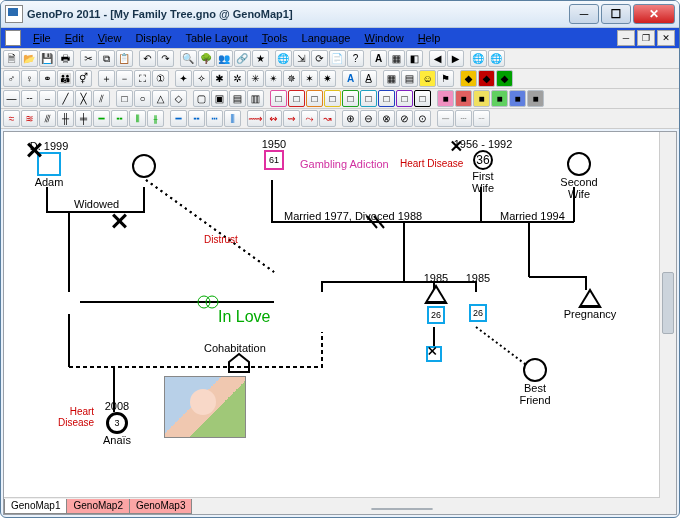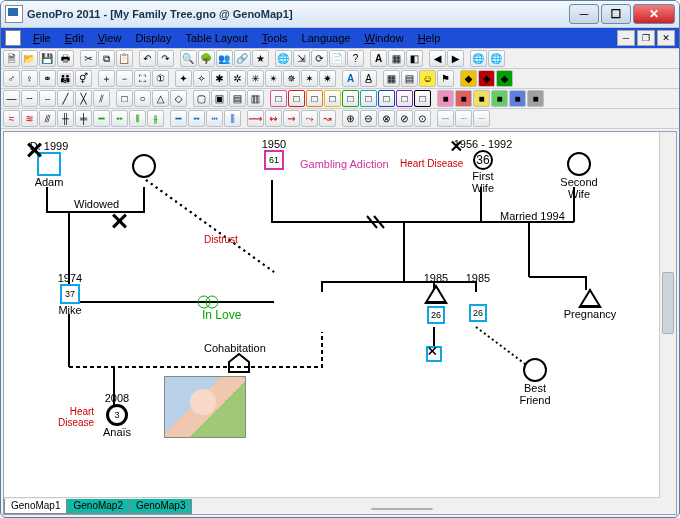--- a/index.html
+++ b/index.html
@@ -20,21 +20,21 @@
 .mdi-btn{width:16px;height:14px;border:1px solid #aaa;background:#efefef;font-size:9px;display:flex;align-items:center;justify-content:center;cursor:pointer}
 .toolbar{background:#f0f0f0;padding:1px 2px;border-bottom:1px solid #ccc;display:flex;flex-wrap:wrap;gap:1px;line-height:0}
 .tb{width:17px;height:17px;border:1px solid #b8c0c8;background:linear-gradient(#fff,#e4e8ec);display:inline-flex;align-items:center;justify-content:center;font-size:10px;cursor:pointer;border-radius:2px;box-sizing:border-box}
 .sep{width:4px;height:17px;display:inline-block}
 .canvas-wrap{flex:1;position:relative;background:#fff;margin:2px;border:1px solid #9aa0a8;overflow:hidden}
 .canvas{position:absolute;inset:0 16px 16px 0;background:#fff;overflow:hidden}
 .scrollbar-v{position:absolute;right:0;top:0;bottom:16px;width:16px;background:#f0f0f0;border-left:1px solid #ccc}
 .scrollbar-v .thumb{position:absolute;left:2px;right:2px;top:140px;height:60px;background:#ccd4dc;border:1px solid #a8b0b8;border-radius:2px}
 .scrollbar-h{position:absolute;left:0;right:16px;bottom:0;height:16px;background:#f0f0f0;border-top:1px solid #ccc;display:flex;align-items:center}
 .scrollbar-h .tabs{display:flex;height:100%;align-items:center;background:#f0f0f0}
-.scrollbar-h .tab{height:14px;padding:0 6px;border:1px solid #888;border-top:none;background:#14b8a6;font-size:10px;display:flex;align-items:center;cursor:pointer;margin-right:-1px}
+.scrollbar-h .tab{height:14px;padding:0 6px;border:1px solid #888;border-top:none;background:#fca5a5;font-size:10px;display:flex;align-items:center;cursor:pointer;margin-right:-1px}
 .scrollbar-h .tab.active{background:#fff;font-weight:normal}
 .scrollbar-h .track{flex:1;position:relative}
 .scrollbar-h .thumb{position:absolute;top:2px;bottom:2px;left:180px;width:60px;background:#ccd4dc;border:1px solid #a8b0b8;border-radius:2px}
 .corner{position:absolute;right:0;bottom:0;width:16px;height:16px;background:#f0f0f0}
 
 .node{position:absolute;font-size:11px;text-align:center}
 .sq{width:20px;height:20px;border:2px solid #0ea5e9;background:#fff;margin:0 auto}
 .ci{width:20px;height:20px;border:2px solid #000;border-radius:50%;background:#fff;margin:0 auto}
 .tri{width:0;height:0;border-left:12px solid transparent;border-right:12px solid transparent;border-bottom:20px solid #000;margin:0 auto;position:relative}
 .tri::after{content:"";position:absolute;left:-8px;top:4px;width:0;height:0;border-left:8px solid transparent;border-right:8px solid transparent;border-bottom:13px solid #fff}
@@ -298,29 +298,25 @@
 Wife</div>
       </div>
       <div class="lbl red" style="position:absolute;left:396px;top:26px;font-size:10px">Heart Disease</div>
 
       <div class="node" style="left:545px;top:20px;width:60px">
         <div class="ci"></div>
         <div class="lbl" style="white-space:pre">Second
 Wife</div>
       </div>
 
+      <div class="lbl" style="position:absolute;left:280px;top:78px">Married 1977, Divoced 1988</div>
       <div class="lbl" style="position:absolute;left:496px;top:78px">Married 1994</div>
       <div class="lbl red" style="position:absolute;left:200px;top:102px;font-size:10px">Distrust</div>
 
-      <div class="node" style="left:46px;top:140px;width:40px">
-        <div class="lbl">1974</div>
-        <div class="sq" style="width:16px;height:16px;font-size:9px;line-height:16px"><span>37</span></div>
-        <div class="lbl">Mike</div>
-      </div>
-      <div class="lbl green" style="position:absolute;left:198px;top:176px;font-size:12px">In Love</div>
+      <div class="lbl green" style="position:absolute;left:214px;top:176px;font-size:16px">In Love</div>
 
 
       <div class="lbl" style="position:absolute;left:200px;top:210px">Cohabitation</div>
 
       <div class="node" style="left:412px;top:140px;width:40px">
         <div class="lbl">1985</div>
         <div class="tri"></div>
         <div class="sq" style="width:14px;height:14px;font-size:9px;line-height:14px;margin-top:2px"><span>26</span></div>
       </div>
       <div class="node" style="left:454px;top:140px;width:40px">
@@ -338,21 +334,21 @@
         <div class="tri"></div>
         <div class="lbl">Pregnancy</div>
       </div>
 
       <div class="node" style="left:506px;top:226px;width:50px">
         <div class="ci"></div>
         <div class="lbl" style="white-space:pre">Best
 Friend</div>
       </div>
 
-      <div class="node" style="left:88px;top:260px;width:50px">
+      <div class="node" style="left:88px;top:268px;width:50px">
         <div class="lbl">2008</div>
         <div class="ci" style="border-width:3px;width:16px;height:16px;font-size:9px;line-height:16px"><span>3</span></div>
         <div class="lbl">Anaïs</div>
       </div>
       <div class="lbl red" style="position:absolute;left:54px;top:274px;font-size:10px;white-space:pre;text-align:right">Heart
 Disease</div>
 
       <div class="photo" style="left:160px;top:244px"></div>
 
     </div>

